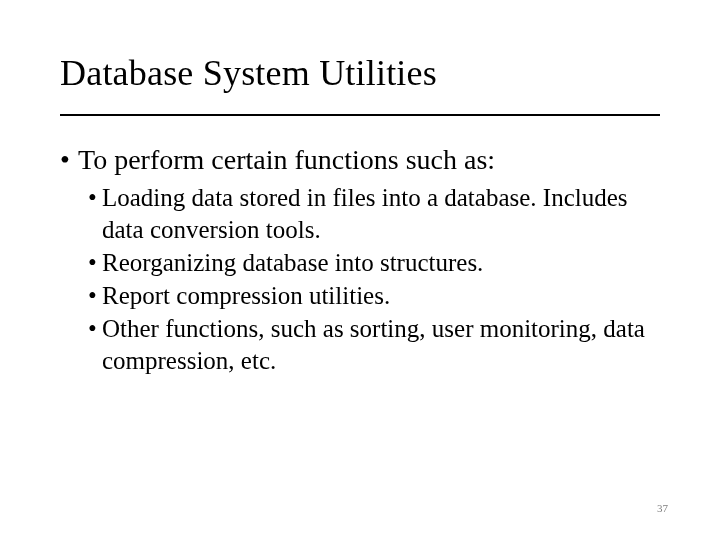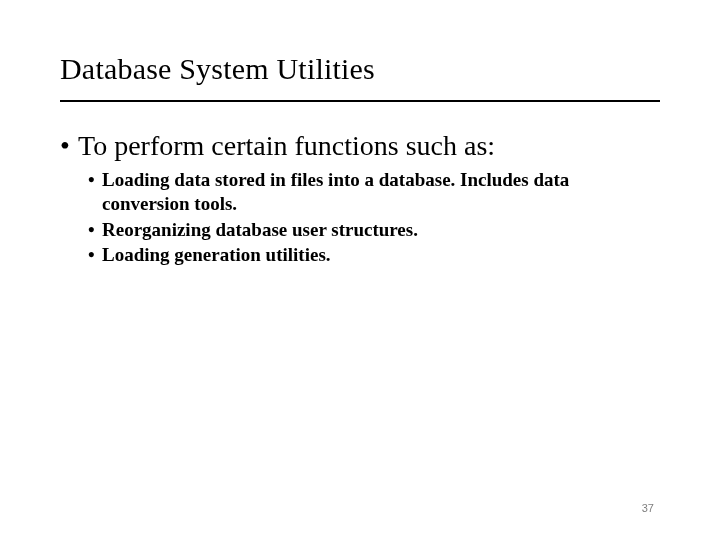--- a/index.html
+++ b/index.html
@@ -1,33 +1,34 @@
 <!DOCTYPE html>
 <html><head>
 <meta charset="utf-8">
 <style>
   * { margin: 0; padding: 0; box-sizing: border-box; }
   html, body { width: 720px; height: 540px; background: #fff; font-family: "Times New Roman", Times, serif; color: #000; }
   .slide { position: relative; width: 720px; height: 540px; padding: 52px 60px 0 60px; }
-  .title { font-size: 30px; font-weight: 400; padding-bottom: 14px; border-bottom: 2px solid #000; letter-spacing: 0.2px; }
+  .title { font-size: 36px; font-weight: 400; padding-bottom: 20px; border-bottom: 2px solid #000; letter-spacing: 0.2px; }
   .body { margin-top: 28px; }
   .lvl1 { font-size: 28px; margin-left: 0; margin-bottom: 6px; }
   .lvl1 .bullet { display: inline-block; width: 18px; }
   .lvl2-wrap { margin-left: 28px; margin-top: 2px; }
-  .lvl2 { font-size: 19px; line-height: 1.28; text-indent: -14px; padding-left: 14px; margin-bottom: 1px; font-weight: bold; }
+  .lvl2 { font-size: 25px; line-height: 1.28; text-indent: -14px; padding-left: 14px; margin-bottom: 1px; }
   .lvl2 .bullet { display: inline-block; width: 14px; text-indent: 0; }
-  .pagenum { position: absolute; right: 66px; bottom: 26px; font-family: Liberation Sans, sans-serif; font-size: 11px; color: #7f7f7f; }
+  .pagenum { position: absolute; right: 52px; bottom: 26px; font-family: Liberation Serif, serif; font-size: 11px; color: #7f7f7f; }
 </style>
 </head>
 <body>
 
 <div class="slide">
   <h1 class="title">Database System Utilities</h1>
   <div class="body">
     <div class="lvl1"><span class="bullet">•</span><span>To perform certain functions such as:</span></div>
     <div class="lvl2-wrap">
       <div class="lvl2"><span class="bullet">•</span><span>Loading data stored in files into a database. Includes data conversion tools.</span></div>
-      <div class="lvl2"><span class="bullet">•</span><span>Reorganizing database user structures.</span></div>
-      <div class="lvl2"><span class="bullet">•</span><span>Loading generation utilities.</span></div>
+      <div class="lvl2"><span class="bullet">•</span><span>Reorganizing database into structures.</span></div>
+      <div class="lvl2"><span class="bullet">•</span><span>Report compression utilities.</span></div>
+      <div class="lvl2"><span class="bullet">•</span><span>Other functions, such as sorting, user monitoring, data compression, etc.</span></div>
     </div>
   </div>
   <div class="pagenum">37</div>
 </div>
 
 </body></html>

